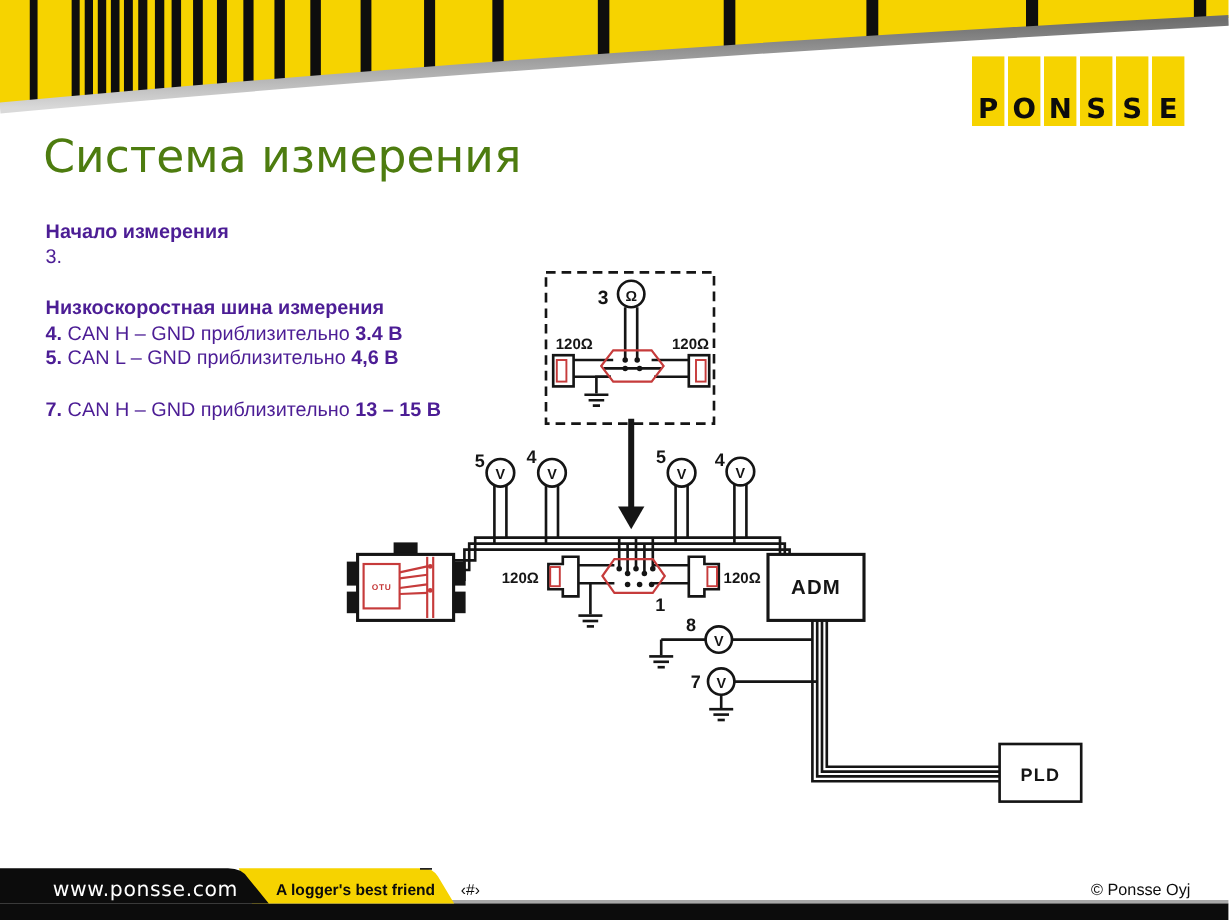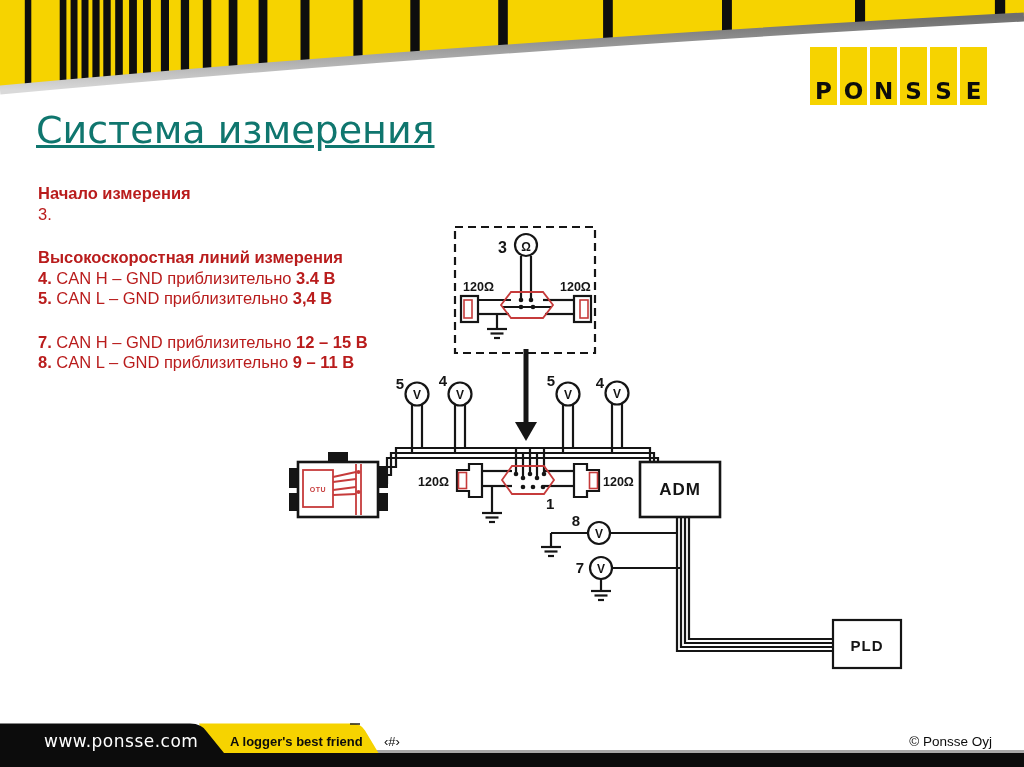--- a/index.html
+++ b/index.html
@@ -7,24 +7,24 @@
          font-family:"Liberation Sans",sans-serif;}
   svg{display:block;}
   
   #banner{position:absolute;left:0;top:0;}
   
   #logo{position:absolute;left:810px;top:47px;display:flex;gap:3px;}
   .tile{width:27px;height:58px;position:relative;}
   .tile span{position:absolute;bottom:1px;left:0;right:0;text-align:center;
              font:bold 23px "DejaVu Sans",sans-serif;color:#0c0c0c;}
   
-  #title{position:absolute;left:36px;top:108px;font:38px "DejaVu Sans",sans-serif;color:#0f766e;text-decoration:underline;}
+  #title{position:absolute;left:36px;top:108px;font:38px "DejaVu Sans",sans-serif;color:#4d7c0f;}
   
   #notes{position:absolute;left:38px;top:183px;width:430px;
-         font:16.5px/20.5px "Liberation Sans",sans-serif;color:#b91c1c;}
+         font:16.5px/20.5px "Liberation Sans",sans-serif;color:#4c1d95;}
   .n-sec{margin-bottom:23px;}
   .n-head{font-weight:bold;}
   .hang{display:flex;}
   .n-num{flex:0 0 42px;}
   
   #diagram{position:absolute;left:285px;top:222px;}
   .blk{stroke:#151515;stroke-width:2.2;fill:none;stroke-linecap:butt;}
   .blk3{stroke:#151515;stroke-width:2.6;fill:none;}
   .thick{stroke:#151515;stroke-width:5;fill:none;}
   .dash{stroke:#151515;stroke-width:2.2;fill:none;stroke-dasharray:8 5;}
@@ -106,27 +106,26 @@
   <div id="title">Система измерения</div>
 
   <div id="notes">
       <div class="n-sec">
         <div class="n-head">Начало измерения</div>
         <div class="hang">
           <span class="n-num">3.</span>
         </div>
       </div>
       <div class="n-sec">
-        <div class="n-head">Высокоскоростная линий измерения</div>
+        <div class="n-head">Низкоскоростная шина измерения</div>
         <div><b>4.</b><span> CAN H – GND приблизительно </span><b>3.4 В</b></div>
-        <div><b>5.</b><span> CAN L – GND приблизительно </span><b>3,4 В</b></div>
+        <div><b>5.</b><span> CAN L – GND приблизительно </span><b>4,6 В</b></div>
       </div>
       <div class="n-sec">
-        <div><b>7.</b><span> CAN H – GND приблизительно </span><b>12 – 15 В</b></div>
-        <div><b>8.</b><span> CAN L – GND приблизительно </span><b>9 – 11 В</b></div>
+        <div><b>7.</b><span> CAN H – GND приблизительно </span><b>13 – 15 В</b></div>
       </div>
     </div>
 
   <svg id="diagram" width="625" height="455" viewBox="285 222 625 455">
     <defs>
       <g id="gndsym">
         <line x1="-10" y1="0" x2="10" y2="0"></line>
         <line x1="-6.5" y1="4.5" x2="6.5" y2="4.5"></line>
         <line x1="-3" y1="9" x2="3" y2="9"></line>
       </g>

